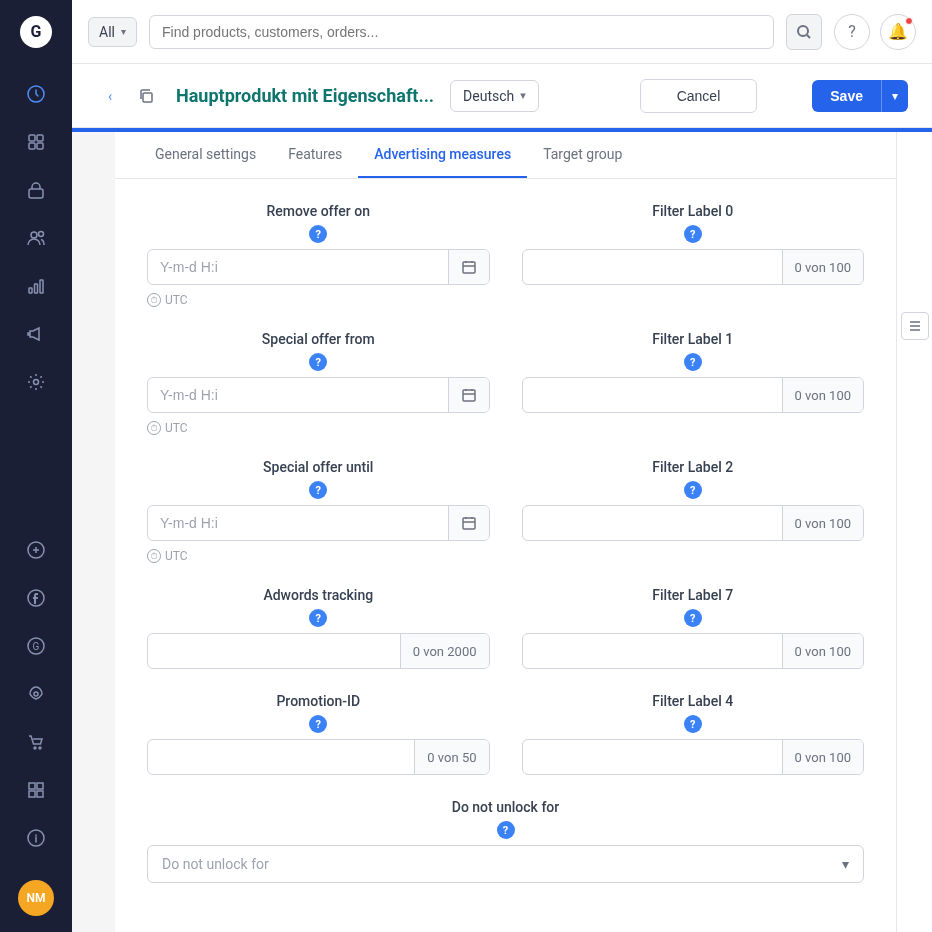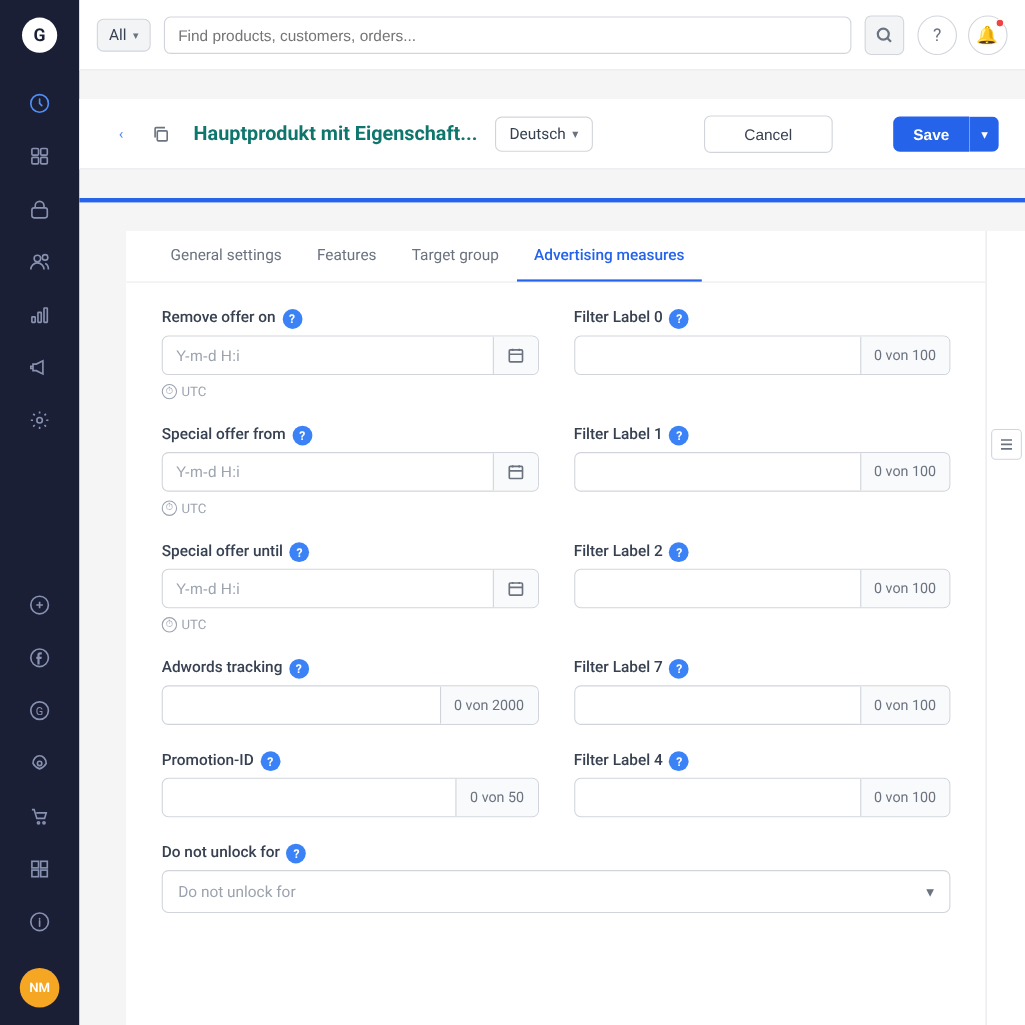--- a/index.html
+++ b/index.html
@@ -65,21 +65,20 @@
       font-weight: 600;
       cursor: pointer;
     }
 
     
     .main {
       flex: 1;
       display: flex;
       flex-direction: column;
       overflow: hidden;
-      gap: 26px;
     }
 
     
     .topbar {
       height: 64px;
       background: white;
       display: flex;
       align-items: center;
       padding: 0 16px;
       gap: 12px;
@@ -307,24 +306,26 @@
     }
 
     .form-group {
       display: flex;
       flex-direction: column;
       gap: 6px;
     }
 
     .form-label {
       display: flex;
+      align-items: center;
       gap: 6px;
       font-size: 14px;
       color: #374151;
       font-weight: 500;
+      flex-direction: column;
     }
 
     .help-icon {
       width: 18px;
       height: 18px;
       background: #3b82f6;
       border-radius: 50%;
       display: flex;
       align-items: center;
       justify-content: center;
@@ -611,22 +612,22 @@
 
   <div class="blue-stripe"></div>
 
   <div style="display:flex; flex:1; overflow:hidden;">
 
     <div class="page-container">
 
       <div class="tabs-bar">
         <div class="tab-item">General settings</div>
         <div class="tab-item">Features</div>
+        <div class="tab-item active">Advertising measures</div>
         <div class="tab-item">Target group</div>
-        <div class="tab-item active">Advertising measures</div>
       </div>
 
       <div class="form-area">
         <div class="form-grid">
 
           <div class="form-group">
             <div class="form-label">
               <span>Remove offer on</span>
               <div class="help-icon">?</div>
             </div>

